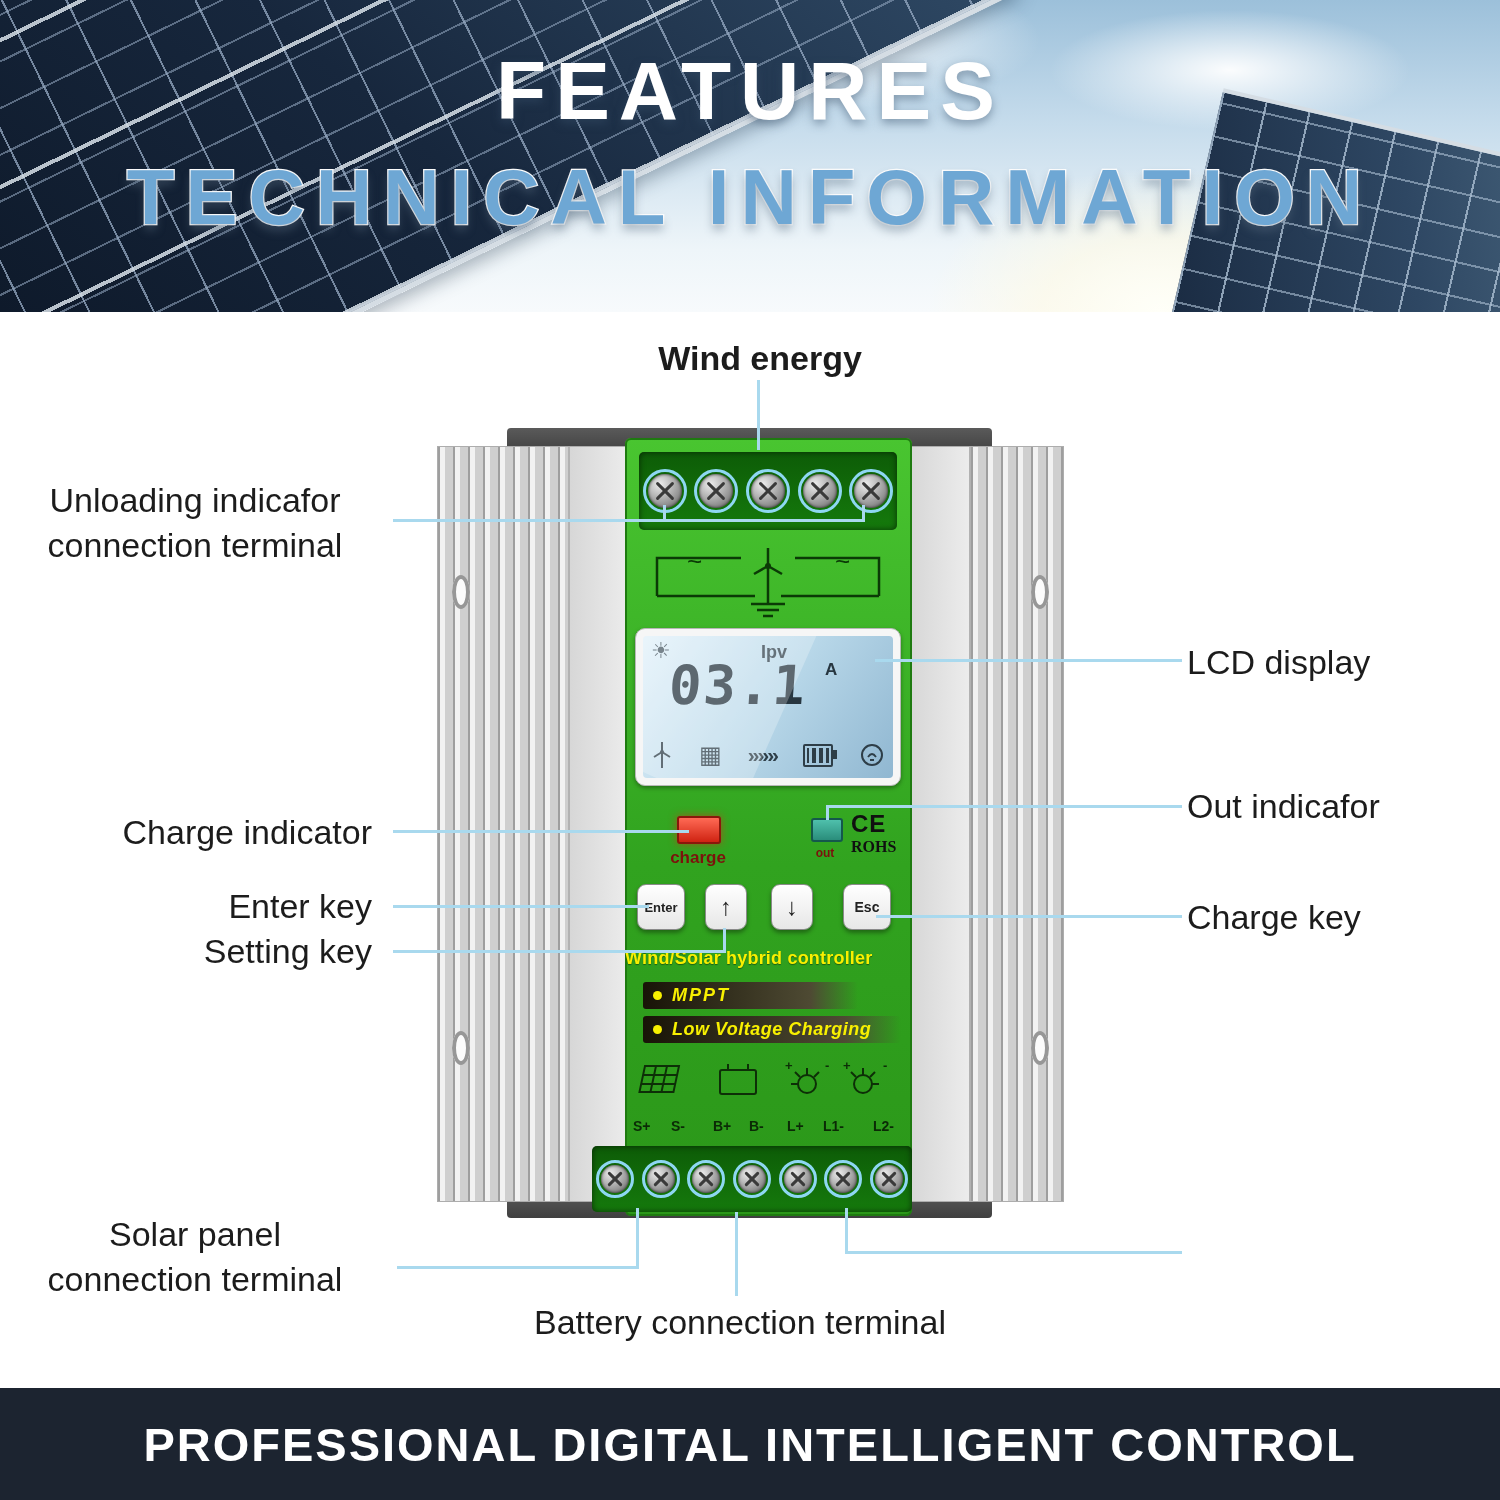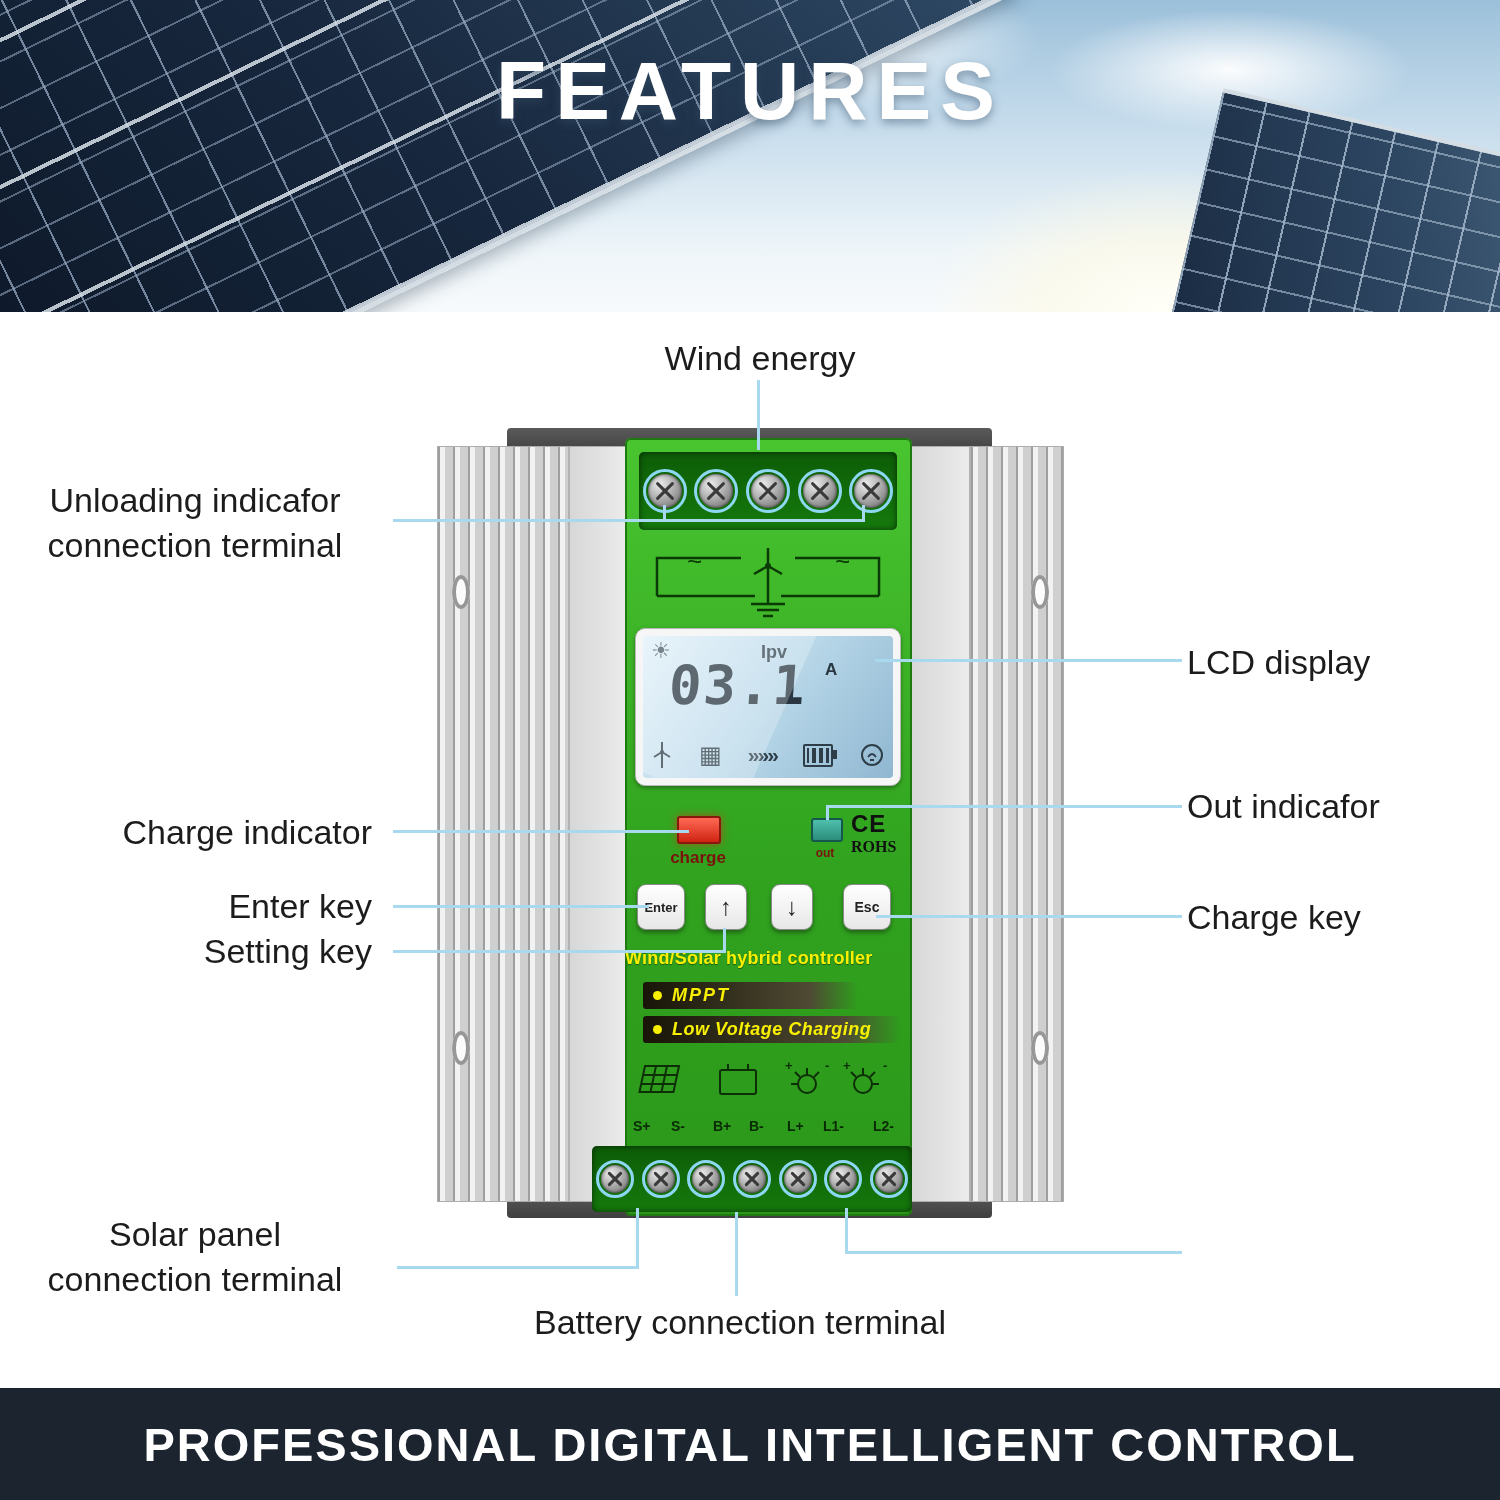--- a/index.html
+++ b/index.html
@@ -150,23 +150,24 @@
 <body>
 
 <div class="hero">
   <div class="sun-glow"></div>
   <div class="cloud c1"></div>
   <div class="cloud c2"></div>
   <div class="cloud c3"></div>
   <div class="panels-left"></div>
   <div class="panels-right"></div>
   <div class="hero-title1">FEATURES</div>
-</div>
-
-<div class="callout ta-c" style="left:560px;top:336px;width:400px;">Wind energy</div>
+  <div class="hero-title2">TECHNICAL INFORMATION</div>
+</div>
+
+<div class="callout ta-c" style="left:560px;top:336px;width:400px;font-weight:bold;">Wind energy</div>
 <div class="callout ta-c" style="left:15px;top:478px;width:360px;">
   <div>Unloading indicafor</div>
   <div>connection terminal</div>
 </div>
 <div class="callout ta-l" style="left:1187px;top:640px;width:300px;">LCD display</div>
 <div class="callout ta-r" style="left:60px;top:810px;width:312px;">Charge indicator</div>
 <div class="callout ta-l" style="left:1187px;top:784px;width:320px;">Out indicafor</div>
 <div class="callout ta-r" style="left:150px;top:884px;width:222px;">Enter key</div>
 <div class="callout ta-r" style="left:150px;top:929px;width:222px;">Setting key</div>
 <div class="callout ta-l" style="left:1187px;top:895px;width:300px;">Charge key</div>

